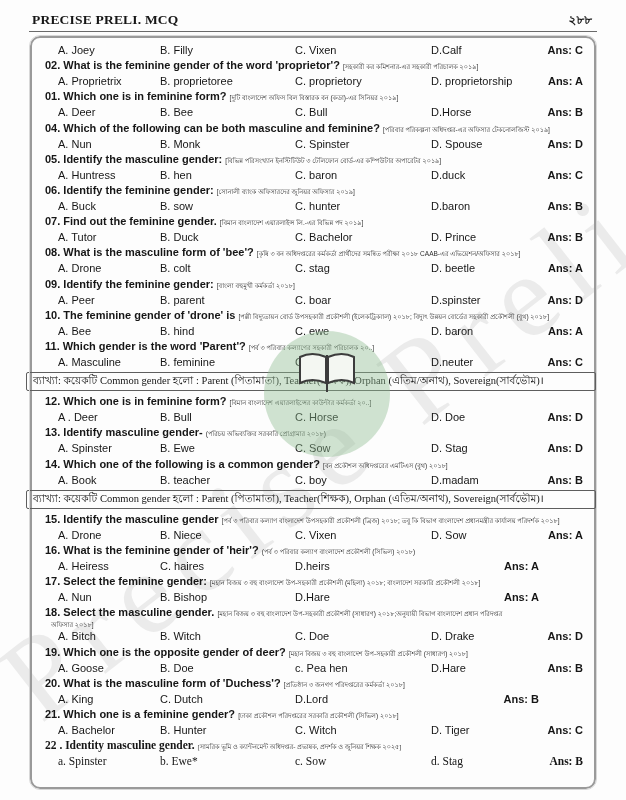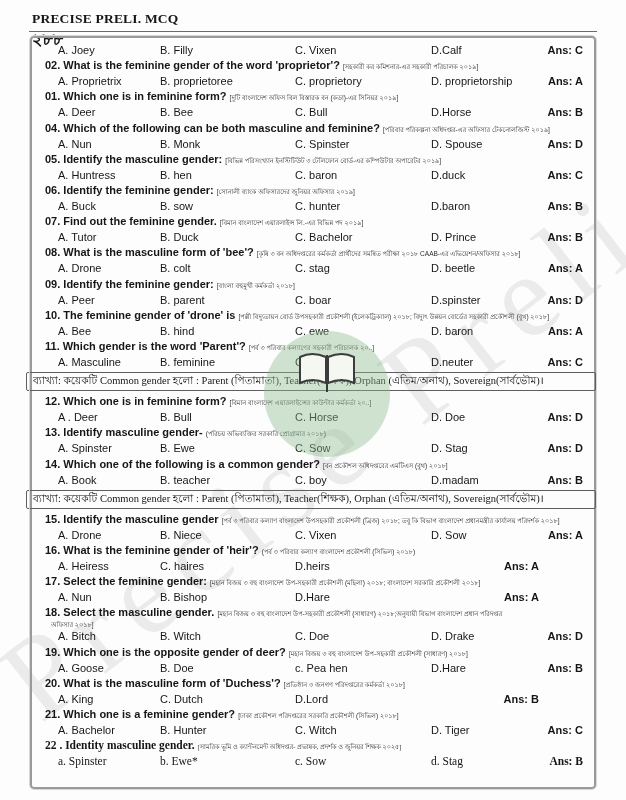--- a/index.html
+++ b/index.html
@@ -1,25 +1,25 @@
 <!DOCTYPE html>
 <html><head>
 <meta charset="utf-8">
 <style>
   html,body{margin:0;padding:0;background:#f2f2f2;}
   .page{position:relative;width:626px;height:800px;background:#fdfdfd;overflow:hidden;
         font-family:"Liberation Sans",sans-serif;color:#161616;}
   .header{position:absolute;top:11px;left:32px;right:34px;display:flex;
           justify-content:space-between;align-items:baseline;
-          font-family:"Liberation Serif",serif;font-weight:bold;flex-direction:column;}
+          font-family:"Liberation Serif",serif;font-weight:bold;}
   .header .title{font-size:13.5px;letter-spacing:.2px;}
-  .header .pageno{font-size:16px;font-family:"DejaVu Sans",sans-serif;font-weight:bold;}
+  .header .pageno{font-size:12px;font-family:"DejaVu Sans",sans-serif;font-weight:bold;}
   .rule{position:absolute;top:31px;left:29px;right:29px;border-top:1.6px solid #6a6a6a;}
   .content-box{position:absolute;top:36px;left:30px;right:30px;bottom:11px;
-               border:2px solid #9a9a9a;outline:1px solid #d8d8d8;border-radius:4px;
+               border:2px solid #9a9a9a;outline:1px solid #d8d8d8;border-radius:10px;
                padding:5px 6px 0 13px;box-sizing:border-box;z-index:1;}
   
   .wm-text{position:absolute;left:-25px;top:640px;z-index:0;pointer-events:none;
            transform:rotate(-38deg);transform-origin:left top;white-space:nowrap;
            font-family:"Liberation Serif",serif;font-size:118px;letter-spacing:14px;
            color:rgba(110,110,110,0.12);}
   .logo{position:absolute;left:264px;top:331px;width:126px;height:126px;border-radius:50%;
         background:rgba(144,188,146,0.42);z-index:2;pointer-events:none;
         display:flex;align-items:flex-start;justify-content:center;padding-top:18px;
         box-sizing:border-box;}

